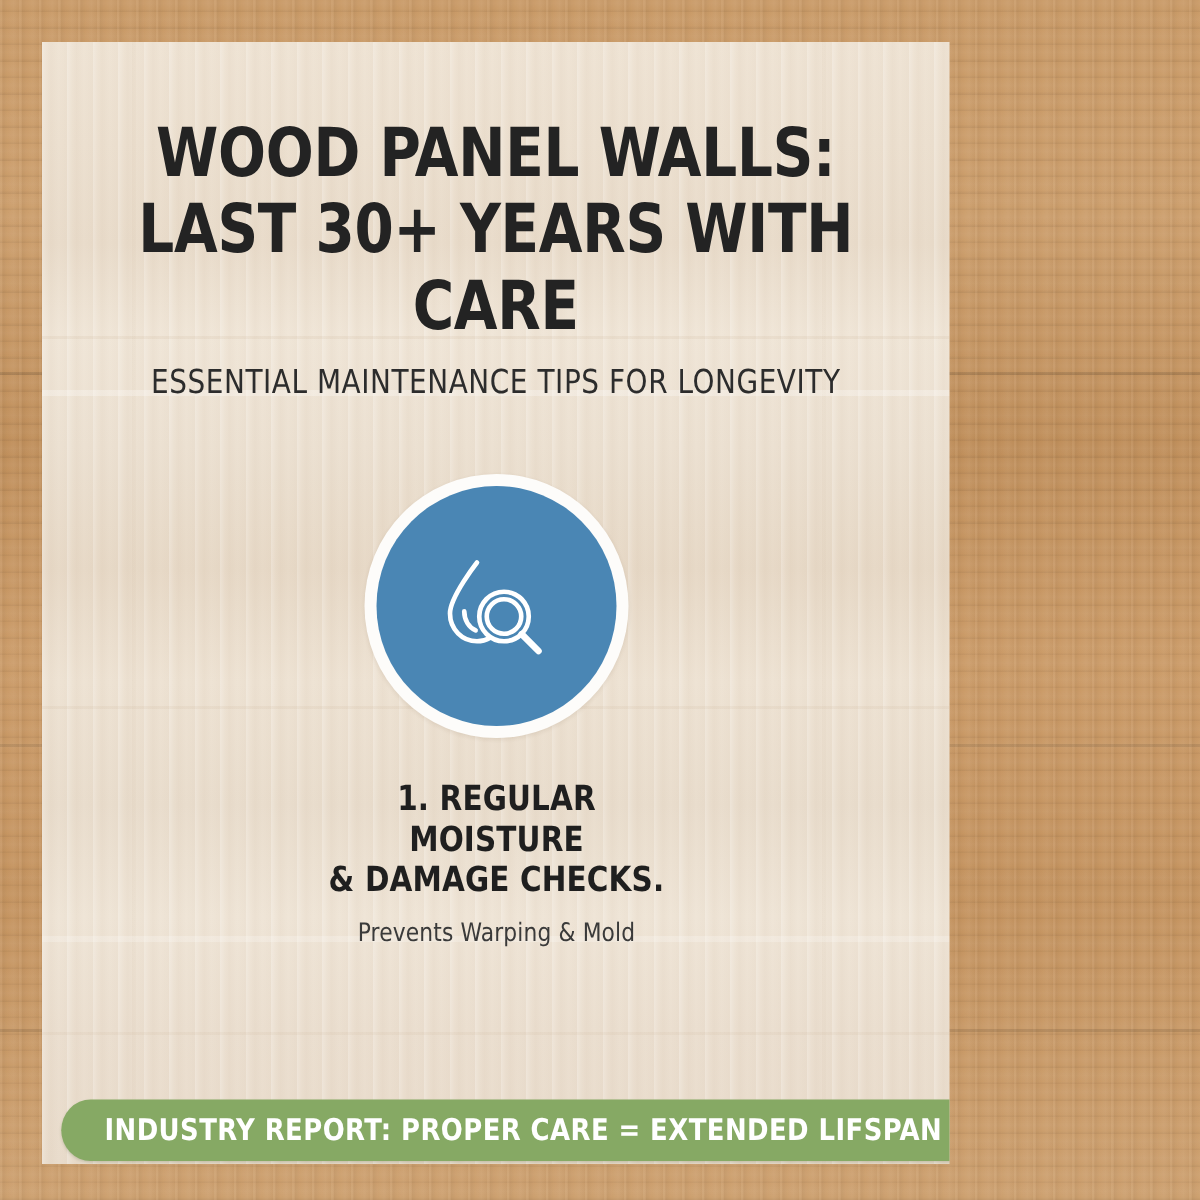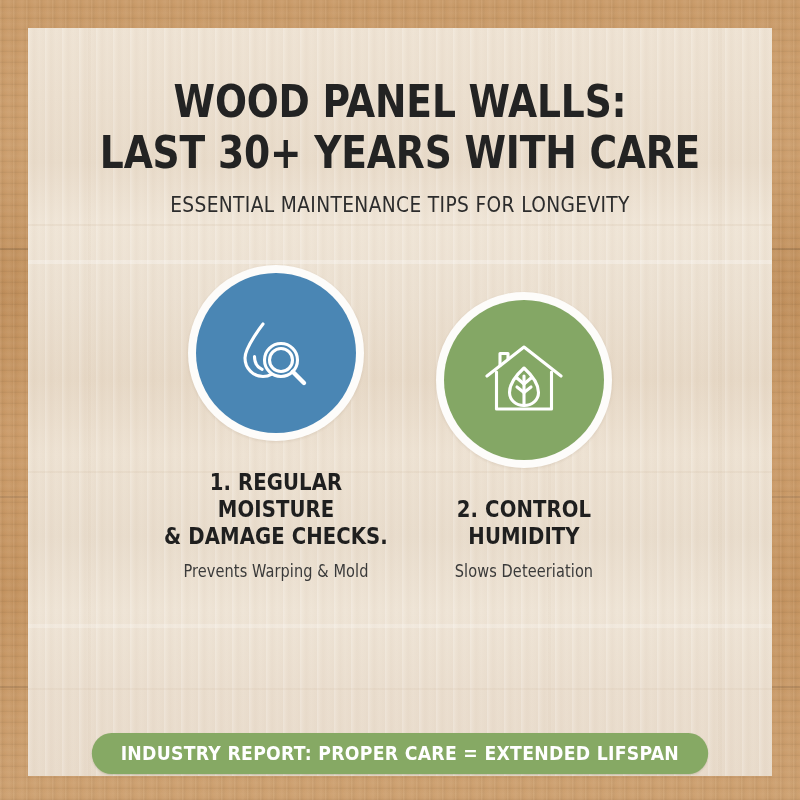--- a/index.html
+++ b/index.html
@@ -39,21 +39,21 @@
       linear-gradient(180deg, transparent 0 248px, rgba(0,0,0,.10) 248px 250px, transparent 250px 251px),
       linear-gradient(180deg, transparent 0 496px, rgba(0,0,0,.09) 496px 498px, transparent 498px 499px),
       linear-gradient(180deg, transparent 0 686px, rgba(0,0,0,.10) 686px 688px, transparent 688px 689px);
     pointer-events:none;
   }
 
   
   .panel {
     position:absolute;
     left:28px; top:28px;
-    width:744px; height:748px;
+    width:605px; height:748px;
     background:
       repeating-linear-gradient(90deg,
         rgba(255,255,255,0.20) 0px,
         rgba(255,255,255,0.0) 3px,
         rgba(165,130,95,0.045) 6px,
         rgba(255,255,255,0.0) 11px,
         rgba(160,125,90,0.03) 17px),
       linear-gradient(180deg,
         #efe4d5 0%, #ece0d0 9%, #e9dccb 18%,
         #f0e6d8 26%, #ece1d2 36%, #e7d9c7 47%,
@@ -147,21 +147,21 @@
     font-size:17px;
     letter-spacing:0.1px;
     transform:scaleX(0.95);
   }
 
   
   .footer {
     position:absolute;
     left:0; right:0;
     top:705px;
-    display:flex; justify-content:center;border-radius:12px;
+    display:flex; border-radius:12px;
   }
   .banner {
     background:#86a964;
     color:#ffffff;
     border-radius:22px;
     padding:8px 30px 9px 30px;
     font-family:"DejaVu Sans Condensed","Liberation Sans Narrow","Liberation Sans", sans-serif;
     font-weight:bold;
     font-size:20px;
     letter-spacing:0.3px;
@@ -203,49 +203,20 @@
                 <path d="M62.8 64.8 L74 76" stroke-width="4.4"></path>
               </svg>
             </span>
           </div>
         </div>
         <div class="step-title">1. REGULAR MOISTURE
 &amp; DAMAGE CHECKS.</div>
         <div class="step-sub">Prevents Warping &amp; Mold</div>
       </div>
 
-      <div class="col">
-        <div class="circle-wrap">
-          <div class="circle" style="background:#84a765">
-            <span>
-              <svg width="92" height="92" viewBox="0 0 92 92" fill="none" stroke="#ffffff" stroke-width="3.1" stroke-linecap="round" stroke-linejoin="round">
-
-                <path d="M9 42 L46 13 L83 42"></path>
-
-                <path d="M22 31.5 L22 19.5 L30 19.5 L30 25.3"></path>
-
-                <path d="M18.5 38 L18.5 75 L73.5 75 L73.5 38"></path>
-
-                <path d="M46 34 C36 43 31.5 51 31.5 58.5 C31.5 66 38 71.5 46 71.5
-                         C54 71.5 60.5 66 60.5 58.5 C60.5 51 56 43 46 34 Z"></path>
-
-                <path d="M46 71.5 L46 42"></path>
-
-                <path d="M46 50 L39 44"></path>
-                <path d="M46 50 L53 44"></path>
-                <path d="M46 58.5 L39 53"></path>
-                <path d="M46 58.5 L53 53"></path>
-              </svg>
-            </span>
-          </div>
-        </div>
-        <div class="step-title">2. CONTROL
-HUMIDITY</div>
-        <div class="step-sub">Slows Deteeriation</div>
-      </div>
 
 
     </div>
 
     <div class="footer">
       <div class="banner" style="background: rgb(134, 169, 100);">INDUSTRY REPORT: PROPER CARE = EXTENDED LIFSPAN</div>
     </div>
 
   </div>
 </div>

